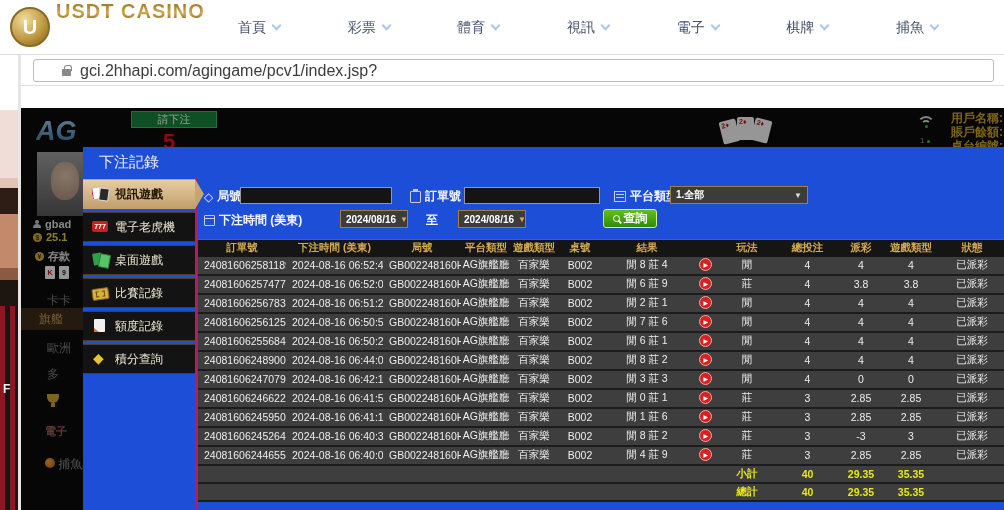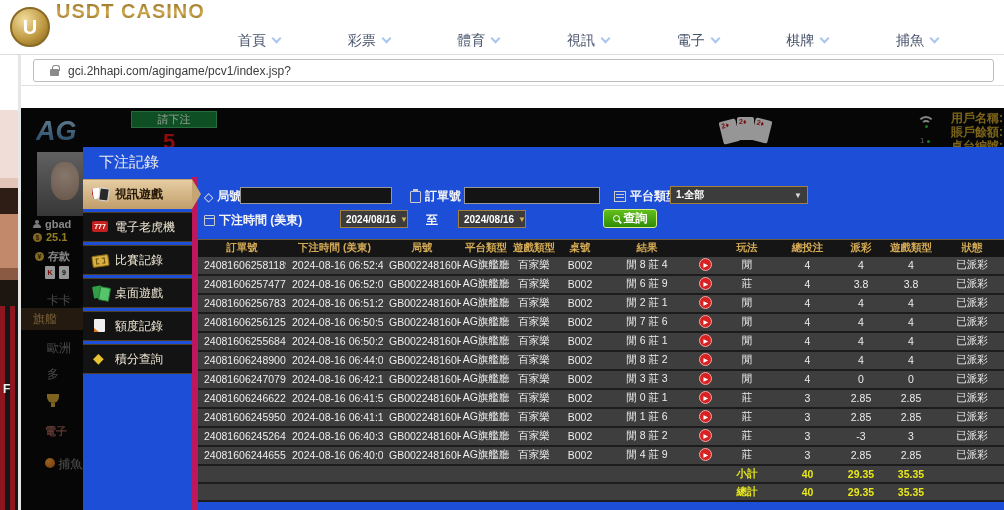--- a/index.html
+++ b/index.html
@@ -10,21 +10,21 @@
   
   .site-header{position:absolute;left:0;top:0;width:1004px;height:55px;background:#fff;
                border-bottom:1px solid #dcdcdc;z-index:5}
   .logo-coin{position:absolute;left:10px;top:7px;width:40px;height:40px;border-radius:50%;
              background:radial-gradient(circle at 35% 30%,#f2dd9c,#bb953d 60%,#7a5c1c);
              border:2px solid #8a6a24;color:#fff;font-weight:bold;font-size:20px;
              display:flex;align-items:center;justify-content:center}
   .logo-text{position:absolute;left:56px;top:0;font-size:20px;font-weight:bold;letter-spacing:1px;
              background:linear-gradient(180deg,#8a671f,#cfa94e 55%,#7c5d1a);
              -webkit-background-clip:text;background-clip:text;color:transparent}
-  .main-nav{position:absolute;left:238px;top:13px;width:700px;height:55px;display:flex;
+  .main-nav{position:absolute;left:238px;top:0;width:700px;height:55px;display:flex;
             justify-content:space-between;}
   .nav-item{display:flex;align-items:center;gap:7px;color:#46526b;font-size:14px;cursor:pointer}
   .chev{width:7px;height:7px;border-right:2px solid #a9c6ec;border-bottom:2px solid #a9c6ec;
         transform:rotate(45deg);margin-top:-4px}
 
   
   .player-strip{position:absolute;left:0;top:110px;width:18px;height:400px;z-index:1;
     background:linear-gradient(180deg,
       #f1ddd8 0,#f1ddd8 68px,#e3c4b6 68px,#e3c4b6 78px,
       #2e1d15 78px,#2e1d15 104px,#c28a6a 104px,#c28a6a 158px,
@@ -39,21 +39,21 @@
           border-left:3px solid #e6e6e6;z-index:4}
   .titlebar{height:22px;display:flex;align-items:center;gap:6px;padding-left:7px;background:#fff;
             font-size:12px;color:#1a1a1a}
   .favicon{width:14px;height:13px;position:relative;flex:0 0 14px}
   .favicon .fa{position:absolute;left:0;top:0;width:9px;height:9px;background:#e03c3c;color:#fff;
                font-size:7px;font-weight:bold;text-align:center;line-height:9px}
   .favicon .fg{position:absolute;right:0;bottom:0;width:9px;height:9px;background:#2a6fd4;color:#fff;
                font-size:7px;font-weight:bold;text-align:center;line-height:9px}
   .urlbar{height:31px;background:#fff;border-bottom:1px solid #e0e0e0;padding:4px 10px 4px 12px}
   .url-box{width:100%;height:23px;border:1px solid #bdbdbd;border-radius:3px;background:#fff;
-           display:flex;align-items:center;gap:9px;padding-left:16px;font-size:12px;color:#3c3c3c}
+           display:flex;align-items:center;gap:9px;padding-left:28px;font-size:16px;color:#3c3c3c}
   .lock{width:9px;height:7px;background:#8a8a8a;border-radius:1px;position:relative;margin-top:3px}
   .lock::before{content:"";position:absolute;left:1.5px;top:-4px;width:6px;height:5px;
                 border:1.5px solid #8a8a8a;border-bottom:none;border-radius:3px 3px 0 0}
 
   
   .ag{position:absolute;left:0;top:53px;width:983px;height:402px;background:#0b0b0b;overflow:hidden}
   .bg-layer{position:absolute;inset:0;z-index:1}
   .dim-overlay{position:absolute;inset:0;background:rgba(0,0,0,.38);z-index:2}
 
   .ag-logo{position:absolute;left:15px;top:8px;font-size:27px;font-weight:bold;font-style:italic;
@@ -75,21 +75,21 @@
   .person-ic::after{content:"";position:absolute;left:0;top:4px;width:8px;height:4px;border-radius:4px 4px 0 0;background:#c8c8c8}
   .balance-line{left:12px;top:123px;color:#e8c838}
   .coin-ic{width:9px;height:9px;border-radius:50%;background:#d4aa3a;color:#4a3508;font-size:7px;
            line-height:9px;text-align:center;display:inline-block}
   .deposit-line{left:14px;top:141px;color:#d8d8d8}
   .cards-line{left:24px;top:158px;color:#888}
   .mini-card{display:inline-block;width:10px;height:13px;background:#f4f4f4;border-radius:1px;
              font-size:7px;line-height:13px;text-align:center;font-weight:bold}
   .lobby-item{position:absolute;left:26px;color:#777;font-size:12px}
   .lobby-bar{position:absolute;left:0;top:200px;width:62px;height:22px;background:#3a2b1a}
-  .lobby-bar span{color:#c09858;font-size:12px;margin-left:12px;line-height:22px}
+  .lobby-bar span{color:#c09858;font-size:12px;margin-left:18px;line-height:22px}
   .trophy{position:absolute;left:26px;top:286px;width:12px;height:9px;background:#caa032;
           border-radius:0 0 6px 6px}
   .trophy::after{content:"";position:absolute;left:4px;top:9px;width:4px;height:4px;background:#caa032}
   .slot-dim{position:absolute;left:24px;top:316px;color:#9a5a50;font-size:11px;font-weight:bold}
   .fish-dim{position:absolute;left:24px;top:348px;color:#888;font-size:12px}
   .fish-ic{display:inline-block;width:10px;height:10px;border-radius:50%;
            background:radial-gradient(circle at 35% 35%,#f4a03a,#c05a10)}
   .jp-cards{position:absolute;left:700px;top:9px;width:60px;height:28px}
   .jp-card{position:absolute;width:17px;height:23px;background:#f2f2f2;border-radius:2px;color:#c01818;
            font-size:7px;font-weight:bold;padding:1px 0 0 2px;line-height:7px}
@@ -104,21 +104,21 @@
   .wifi .dot{position:absolute;left:8px;top:9px;width:3px;height:3px;border-radius:50%;background:#30c030}
   .info-lines{position:absolute;left:930px;top:3px;width:53px;overflow:hidden;color:#c9a227;
               font-size:12px;font-weight:bold;line-height:14px;white-space:nowrap}
   .tbl-num{position:absolute;left:899px;color:#999;font-size:8px}
   .tbl-num i{display:inline-block;width:3px;height:3px;border-radius:50%;background:#30c030;margin-left:3px}
 
   
   .modal{position:absolute;left:62px;top:39px;width:921px;height:363px;background:#1d4ed8;z-index:3}
   .modal-title{height:30px;line-height:30px;padding-left:16px;font-size:15px;color:#ececec}
   .modal-body{display:flex;height:333px}
-  .sidebar{width:115px;flex:0 0 115px;border-right:6px solid #be185d;padding-top:2px}
+  .sidebar{width:115px;flex:0 0 115px;border-right:3px solid #be185d;padding-top:2px}
   .side-item{height:30px;margin-bottom:3px;display:flex;align-items:center;gap:7px;padding-left:9px;
              border-top:1px solid #4e3f24;border-bottom:1px solid #4e3f24;color:#efe7d4;
              font-size:12px;cursor:pointer;position:relative;background:#131313}
   .side-item.active{background:linear-gradient(180deg,#e6cda3,#c2a06c);color:#201404;
              font-weight:bold;border-color:#c2a06c}
   .side-item.active::after{content:"";position:absolute;right:-9px;top:50%;margin-top:-15px;
              border-left:9px solid #c6a572;border-top:15px solid transparent;
              border-bottom:15px solid transparent}
   .sicon{width:16px;height:14px;position:relative;flex:0 0 16px}
   .video-cards-icon::before{content:"";position:absolute;left:0;top:1px;width:8px;height:11px;
@@ -299,26 +299,26 @@
         <div class="sidebar">
             <div class="side-item active">
        <span class="sicon video-cards-icon"></span>
        <span>視訊遊戲</span>
      </div>
             <div class="side-item">
        <span class="sicon slot-777-icon"></span>
        <span>電子老虎機</span>
      </div>
             <div class="side-item">
+       <span class="sicon table-games-icon"></span>
+       <span>桌面遊戲</span>
+     </div>
+            <div class="side-item">
        <span class="sicon match-record-icon"></span>
        <span>比賽記錄</span>
-     </div>
-            <div class="side-item">
-       <span class="sicon table-games-icon"></span>
-       <span>桌面遊戲</span>
      </div>
             <div class="side-item">
        <span class="sicon quota-icon"></span>
        <span>額度記錄</span>
      </div>
             <div class="side-item">
        <span class="sicon points-icon"></span>
        <span>積分查詢</span>
      </div>
           </div>

